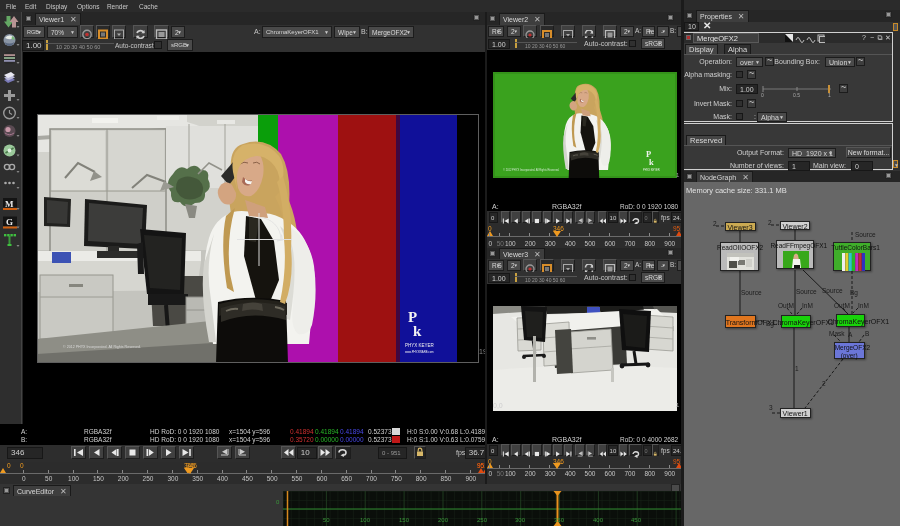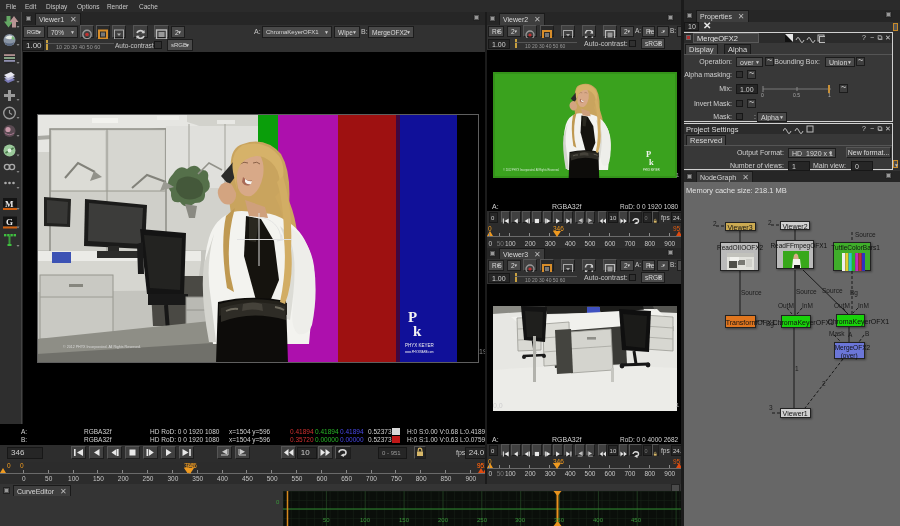--- a/index.html
+++ b/index.html
@@ -364,21 +364,21 @@
   <div class="tbtn pbtn" style="left:335.3px;background:#242424;"><svg width="13" height="11" viewBox="0 0 13 11">
           <path d="M3 5.5 A3.5 2.8 0 1 1 6.5 8.3" fill="none" stroke="#d8d8d8" stroke-width="1.6"></path>
           <path d="M4.5 8.3 l3.4 -1.8 0 3.6z" fill="#d8d8d8"></path>
         </svg></div>
   <div class="inp" style="left:378px;top:2px;width:29px;height:12px;color:#999;font-size:6px;line-height:11px;">0 - 951</div>
   <div class="tbtn pbtn" style="left:414px;width:12px;background:#242424;"><svg width="10" height="11" viewBox="0 0 10 11">
           <rect x="2" y="4.5" width="6" height="4.5" fill="#d8b868"></rect>
           <path d="M3.2 4.5 V3 a1.8 1.8 0 0 1 3.6 0 V4.5" fill="none" stroke="#d8b868" stroke-width="1.2"></path>
         </svg></div>
   <span class="lbl" style="left:456px;top:4px;font-size:7px;">fps</span>
-  <div class="inp" style="left:464.7px;top:2px;width:22px;height:12px;">24.0</div>
+  <div class="inp" style="left:464.7px;top:2px;width:22px;height:12px;">36.7</div>
 </div>
 <div class="abs" style="left:0;top:462px;width:485px;height:22px;background:#2c2c2c;" id="v1ruler">
   <span class="abs orange" style="left:20px;top:0;">0</span>
   <span class="abs orange" style="left:184px;top:0;">346</span>
   <span class="abs" style="left:477px;top:0;font-size:6.5px;color:#e05a10;">951</span>
   <div class="abs" style="left:0;top:11px;width:485px;height:1px;background:#6a6a6a;"></div>
   <div class="abs orangetri" style="left:184px;top:6px;"></div>
   <div class="abs" style="left:482px;top:6px;width:0;height:0;border-left:4px solid transparent;border-right:4px solid transparent;border-bottom:6px solid #e04a10;"></div>
   <div id="v1nums"></div>
 <div class="orange" style="position: absolute; left: 7px; top: 0px;">0</div>
@@ -912,34 +912,20 @@
     <span class="plbl" style="left:0;top:67px;width:48px;">Invert Mask:</span>
     <div class="cb" style="left:52px;top:67px;width:7px;height:7px;"></div>
     <div class="wv" style="left:63px;top:66px;"></div>
     <span class="plbl" style="left:0;top:80px;width:48px;">Mask:</span>
     <div class="cb" style="left:52px;top:80px;width:7px;height:7px;"></div>
     <span class="plbl" style="left:64px;top:80px;width:8px;">:</span>
     <div class="dd" style="left:73px;top:79px;width:30px;height:10px;font-size:7px;line-height:9px;">Alpha<span class="ar" style="font-size:5px;">▼</span></div>
   </div>
 
   <div class="abs" style="left:0;top:123px;width:210px;height:47px;border:1px solid #d0d0d0;background:#383838;">
-    <div class="abs" style="left:0;top:0;width:208px;height:10px;background:#2b2b2b;">
-      <span class="abs" style="left:2px;top:1px;font-size:7.5px;color:#ddd;">Project Settings</span>
-      <svg class="abs" style="left:99px;top:1px;" width="32" height="9">
-            <g stroke="#bbb" fill="none">
-              <path d="M0 6 q2 -5 4 0 q2 5 4 0" stroke-width="1"></path>
-              <path d="M12 6 q2 -5 4 0 q2 5 4 0" stroke-width="1"></path>
-              <rect x="24" y="1" width="6" height="6" stroke-width="1"></rect>
-            </g>
-          </svg>
-      <span class="abs hicon" style="left:176px;">?</span>
-      <span class="abs hicon" style="left:184px;">−</span>
-      <span class="abs hicon" style="left:192px;">⧉</span>
-      <span class="abs hicon" style="left:200px;">✕</span>
-    </div>
     <div class="tab" style="left:2px;top:11px;height:10px;font-size:7.5px;line-height:9px;background:#454545;">Reserved</div>
     <div class="abs" style="left:0;top:21px;width:208px;height:1px;background:#555;"></div>
     <span class="plbl" style="left:20px;top:25px;width:80px;">Output Format:</span>
     <div class="dd" style="left:104px;top:24px;width:48px;height:10px;font-size:7px;line-height:9px;">HD&nbsp;&nbsp;1920 x 1<span class="ar" style="font-size:5px;">▼</span></div>
     <div class="tbtn" style="left:162px;top:23px;width:45px;height:11px;font-size:7px;line-height:10px;text-align:center;color:#ddd;">New format...</div>
     <span class="plbl" style="left:20px;top:38px;width:80px;">Number of views:</span>
     <div class="inp" style="left:104px;top:37px;width:22px;height:10px;font-size:7px;line-height:9px;">1</div>
     <span class="plbl" style="left:125px;top:38px;width:37px;">Main view:</span>
     <div class="inp" style="left:167px;top:37px;width:22px;height:10px;font-size:7px;line-height:9px;">0</div>
   </div>
@@ -948,21 +934,21 @@
     <div class="abs" style="left:0;top:1px;width:5px;height:8px;background:#555;border:1px solid #c88a28;"></div>
     <div class="abs" style="left:0;top:138px;width:5px;height:8px;background:#4a4a4a;border:1px solid #c88a28;font-size:5px;color:#bbb;text-align:center;line-height:8px;">▼</div>
   </div>
 
   <div class="abs" style="left:0;top:171px;width:217px;height:11px;background:#262626;">
     <div class="paneicon" style="left:3px;top:2px;"></div>
     <div class="tab" style="left:13px;top:0;height:11px;">NodeGraph <span class="x">✕</span></div>
     <div class="paneicon" style="left:202px;top:1px;"></div>
   </div>
   <div class="abs" style="left:0;top:182px;width:217px;height:344px;background:#676767;overflow:hidden;" id="ng">
-    <span class="abs" style="left:3px;top:4px;font-size:7.5px;color:#e0e0e0;">Memory cache size: 218.1 MB</span>
+    <span class="abs" style="left:3px;top:4px;font-size:7.5px;color:#e0e0e0;">Memory cache size: 331.1 MB</span>
     <svg class="abs" style="left:0;top:0;" width="217" height="344">
       <g stroke="#1a1a1a" stroke-width="1" fill="none">
         <line x1="57" y1="48" x2="57" y2="60"></line>
         <line x1="112" y1="47" x2="112" y2="59"></line>
         <line x1="57" y1="89" x2="57" y2="133"></line>
         <line x1="112" y1="88" x2="112" y2="133"></line>
         <line x1="120" y1="88" x2="165" y2="132"></line>
         <line x1="111" y1="146" x2="111" y2="226"></line>
         <line x1="166" y1="145" x2="166" y2="160"></line>
       </g>

